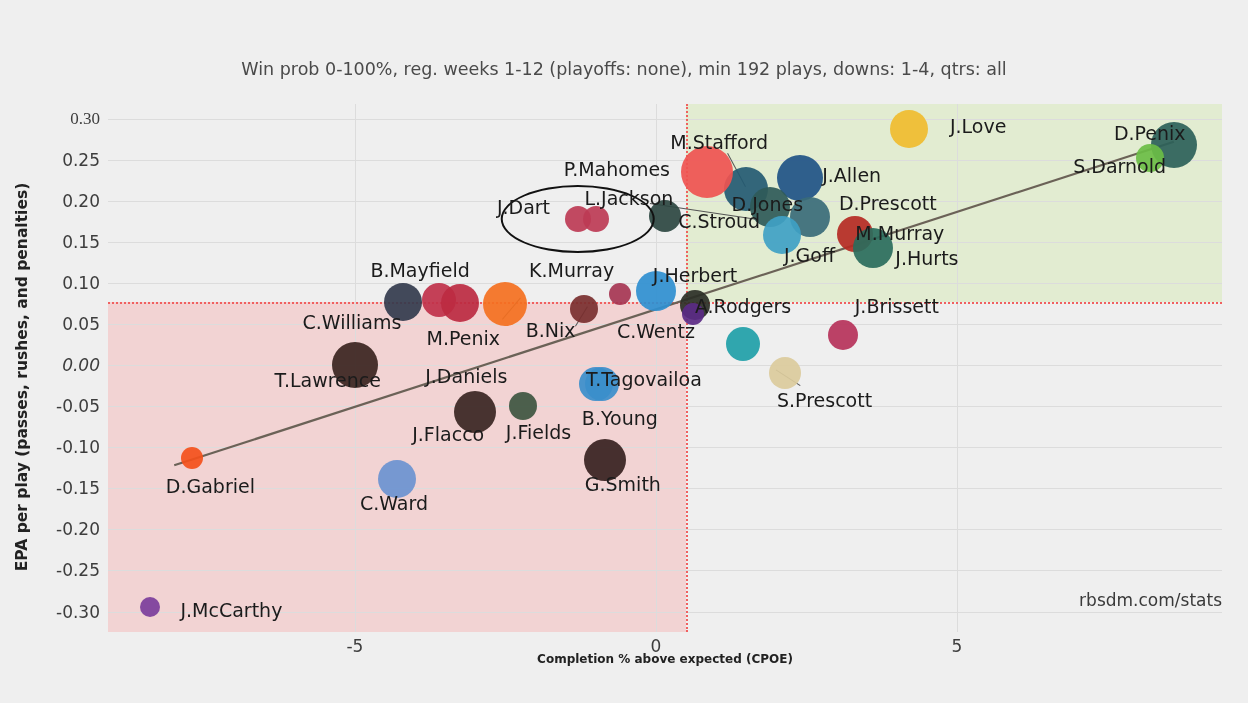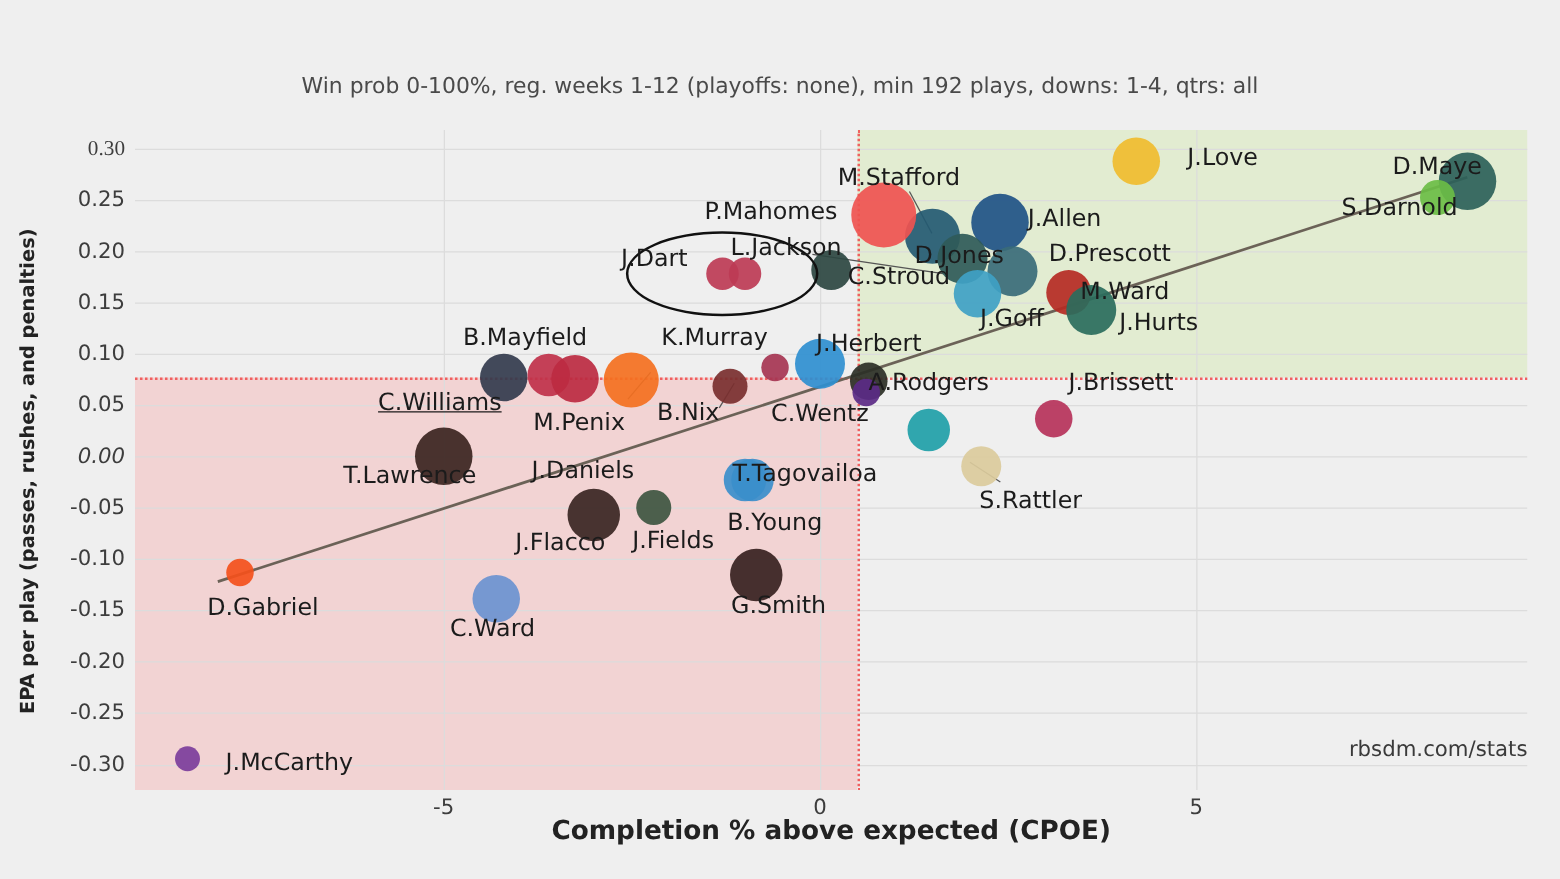--- a/index.html
+++ b/index.html
@@ -57,21 +57,21 @@
     position:absolute;top:636px;font-size:17px;color:#3d3d3d;
     transform:translateX(-50%);
   }
   .ylabel{
     position:absolute;left:-248px;top:368px;width:540px;text-align:center;
     font-size:15.5px;font-weight:bold;color:#222;
     transform:rotate(-90deg);transform-origin:center center;
   }
   .xlabel{
     position:absolute;left:108px;top:652px;width:1114px;text-align:center;
-    font-size:21px;font-weight:bold;color:#222;
+    font-size:12px;font-weight:bold;color:#222;
   }
   .watermark{
     position:absolute;right:26px;top:590px;font-size:17px;color:#3a3a3a;
   }
 </style>
 </head>
 <body>
 
 <div id="root">
 
@@ -169,41 +169,41 @@
         <div class="dot" title="C.Ward" style="left: 289.038px; top: 375.266px; width: 38px; height: 38px; background: rgb(107, 147, 208); opacity: 0.92;"></div>
         <div class="dot" title="D.Gabriel" style="left: 84.3027px; top: 353.916px; width: 22px; height: 22px; background: rgb(244, 80, 27); opacity: 0.92;"></div>
         <div class="dot" title="J.McCarthy" style="left: 42.1514px; top: 502.544px; width: 20px; height: 20px; background: rgb(124, 61, 155); opacity: 0.92;"></div>
         <div class="dot" title="J.Dart" style="left: 469.686px; top: 114.961px; width: 26px; height: 26px; background: rgb(189, 59, 85); opacity: 0.92;"></div>
       </div>
     <div id="ellipses">
         <div class="ellipse" style="left: 469.686px; top: 114.961px; width: 150.541px; height: 64.0498px;"></div>
       </div>
     <div id="labels">
         <div class="lbl" style="left: 870.124px; top: 22.1711px;">J.Love</div>
-        <div class="lbl" style="left: 1041.74px; top: 28.7403px;">D.Maye</div>
+        <div class="lbl" style="left: 1041.74px; top: 28.7403px;">D.Penix</div>
         <div class="lbl" style="left: 1011.63px; top: 61.5863px;">S.Darnold</div>
         <div class="lbl" style="left: 611.195px; top: 37.7729px; text-align: right;">M.Stafford</div>
         <div class="lbl" style="left: 743.67px; top: 71.4401px;">J.Allen</div>
         <div class="lbl" style="left: 508.827px; top: 64.8709px;">P.Mahomes</div>
         <div class="lbl" style="left: 659.368px; top: 100.18px;">D.Jones</div>
         <div class="lbl" style="left: 779.8px; top: 99.3593px;">D.Prescott</div>
         <div class="lbl" style="left: 611.195px; top: 116.603px;">C.Stroud</div>
         <div class="lbl" style="left: 520.87px; top: 94.4323px;">L.Jackson</div>
-        <div class="lbl" style="left: 791.843px; top: 128.921px;">M.Ward</div>
+        <div class="lbl" style="left: 791.843px; top: 128.921px;">M.Murray</div>
         <div class="lbl" style="left: 701.519px; top: 151.092px; text-align: center;">J.Goff</div>
         <div class="lbl" style="left: 818.941px; top: 153.555px;">J.Hurts</div>
         <div class="lbl" style="left: 587.108px; top: 170.799px;">J.Herbert</div>
         <div class="lbl" style="left: 635px; top: 202.003px;">A.Rodgers</div>
         <div class="lbl" style="left: 788.832px; top: 202.003px;">J.Brissett</div>
         <div class="lbl" style="left: 547.968px; top: 227.459px;">C.Wentz</div>
-        <div class="lbl" style="left: 716.573px; top: 296.435px;">S.Rattler</div>
+        <div class="lbl" style="left: 716.573px; top: 296.435px;">S.Prescott</div>
         <div class="lbl" style="left: 463.665px; top: 165.872px;">K.Murray</div>
         <div class="lbl" style="left: 442.589px; top: 225.816px;">B.Nix</div>
         <div class="lbl" style="left: 301.081px; top: 165.872px; margin-left: 11px;">B.Mayfield</div>
-        <div class="lbl" style="left: 243.876px; top: 217.605px; text-decoration: underline;">C.Williams</div>
+        <div class="lbl" style="left: 243.876px; top: 217.605px;">C.Williams</div>
         <div class="lbl" style="left: 355.276px; top: 234.028px;">M.Penix</div>
         <div class="lbl" style="left: 358.286px; top: 271.801px;">J.Daniels</div>
         <div class="lbl" style="left: 535.924px; top: 275.086px;">T.Tagovailoa</div>
         <div class="lbl" style="left: 511.838px; top: 313.68px;">B.Young</div>
         <div class="lbl" style="left: 219.789px; top: 275.907px;">T.Lawrence</div>
         <div class="lbl" style="left: 340.222px; top: 330.103px;">J.Flacco</div>
         <div class="lbl" style="left: 430.546px; top: 328.46px;">J.Fields</div>
         <div class="lbl" style="left: 514.849px; top: 380.193px;">G.Smith</div>
         <div class="lbl" style="left: 286.027px; top: 399.079px;">C.Ward</div>
         <div class="lbl" style="left: 102.368px; top: 381.835px;">D.Gabriel</div>

